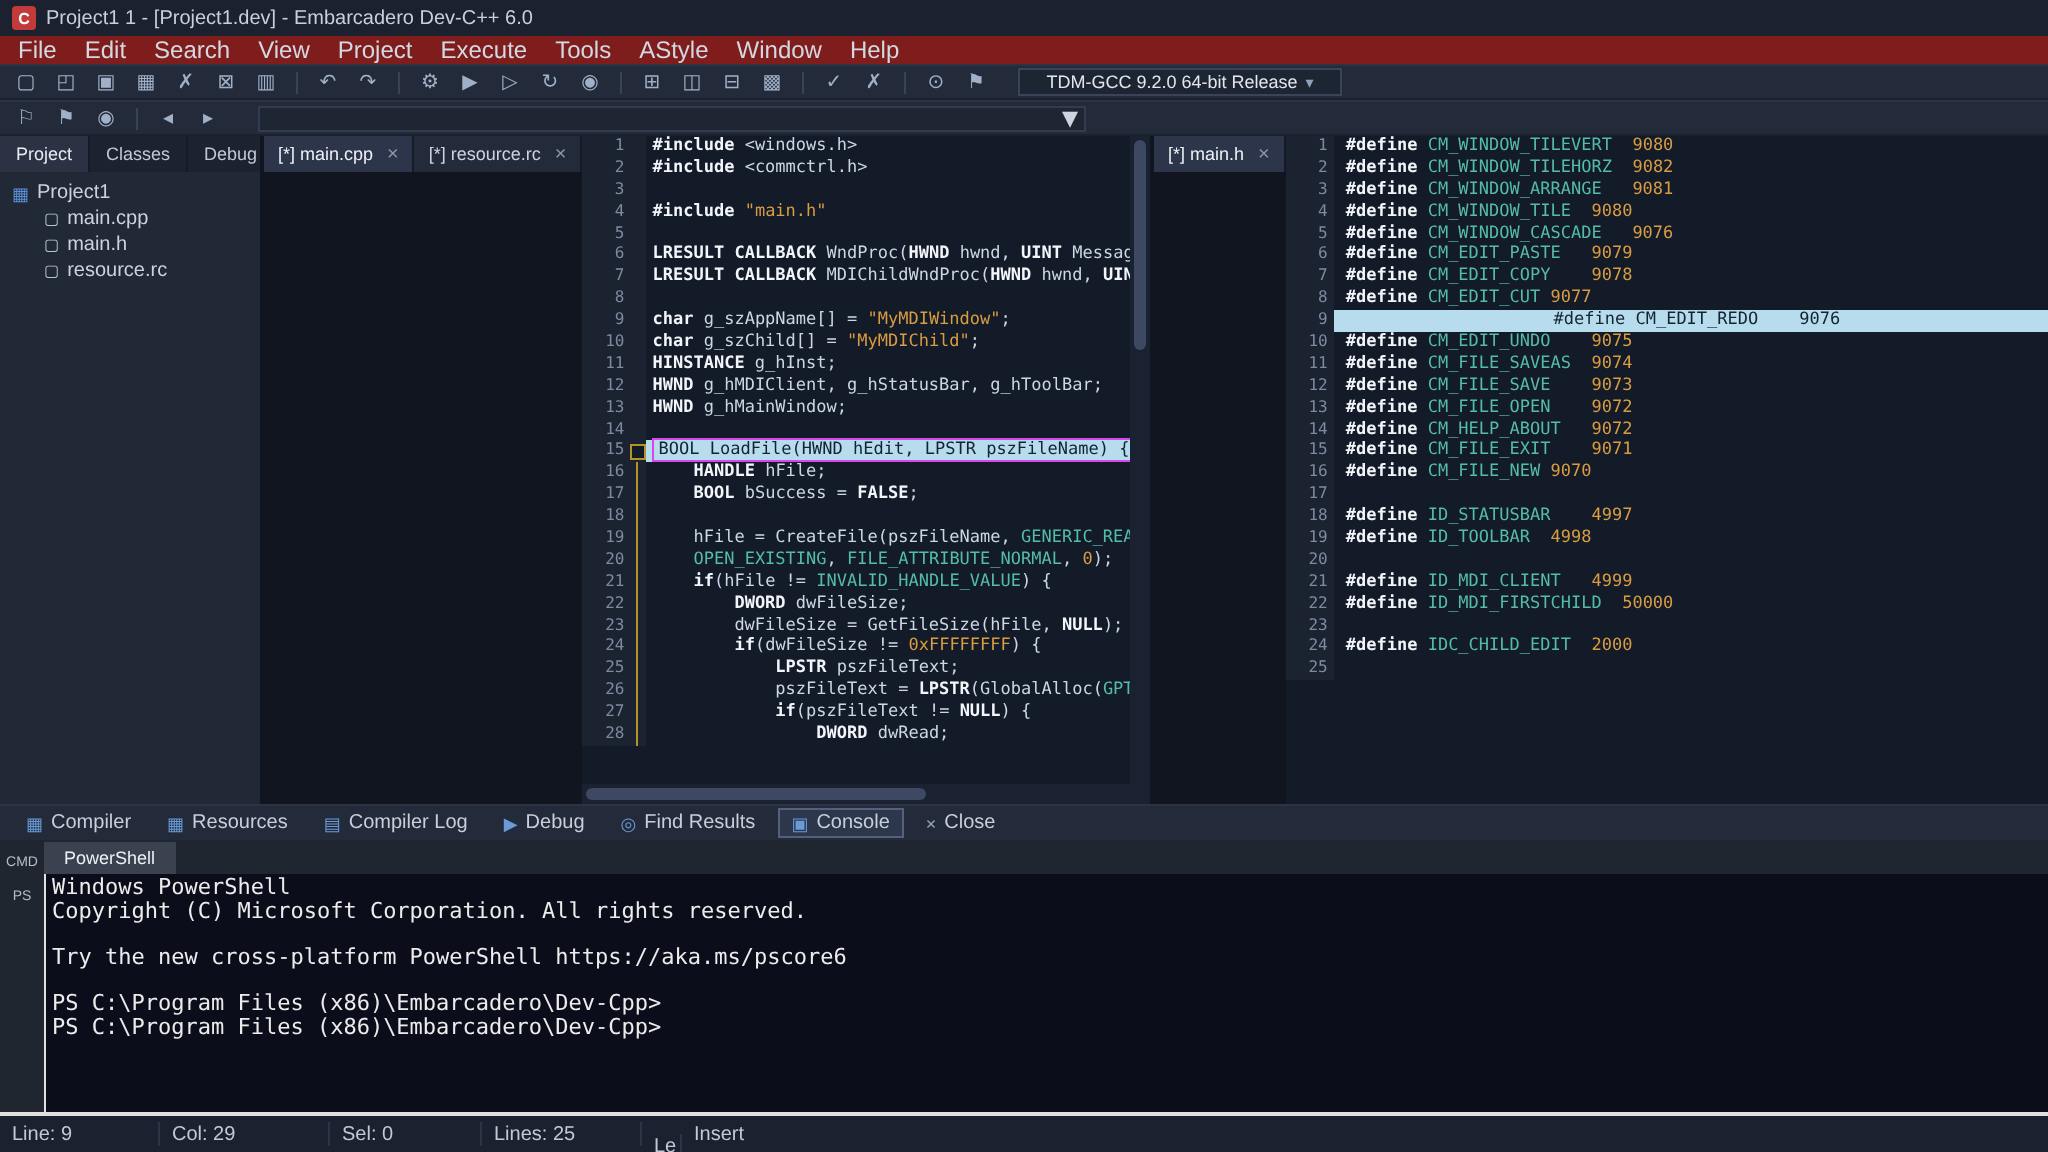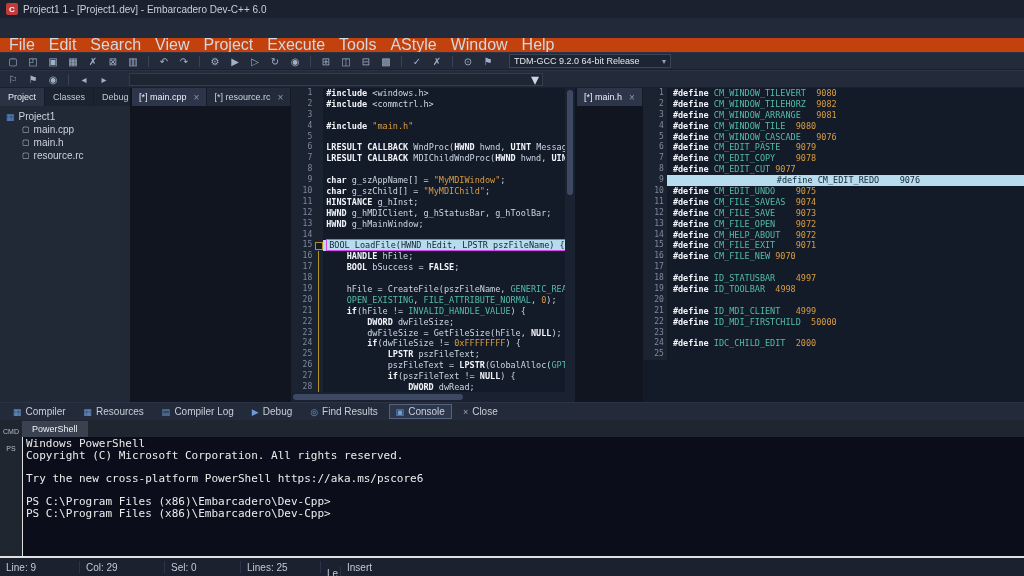--- a/index.html
+++ b/index.html
@@ -3,27 +3,27 @@
 <meta charset="utf-8">
 <style>
 *{box-sizing:border-box;margin:0;padding:0;}
 html,body{width:1024px;height:576px;overflow:hidden;}
 body{background:#10151f;font-family:"Liberation Sans",sans-serif;}
 .window{width:1024px;height:576px;display:flex;flex-direction:column;background:#222938;color:#cfd5e0;overflow:hidden;}
 
 .titlebar{height:18px;flex:0 0 18px;background:#1b212e;display:flex;align-items:center;gap:5px;padding:0 6px;font-size:10px;color:#c9cfdb;}
 .appicon{width:12px;height:12px;background:#c23b3b;color:#fff;font-size:8px;font-weight:bold;display:flex;align-items:center;justify-content:center;border-radius:2px;flex:0 0 12px;}
 
-.menubar{height:14px;flex:0 0 14px;background:#c2410c;display:flex;align-items:center;font-size:16px;padding-left:2px;margin-top:20px;}
+.menubar{height:14px;flex:0 0 14px;background:#7f1d1d;display:flex;align-items:center;font-size:12px;padding-left:2px;}
 .menu-item{padding:0 7px;color:#d3d8e2;white-space:nowrap;}
 
 .toolbar{height:18px;flex:0 0 18px;background:#232a39;border-top:1px solid #2b3344;border-bottom:1px solid #1a202c;display:flex;align-items:center;padding:0 4px;gap:2px;}
 .tbtn{width:18px;height:15px;display:flex;align-items:center;justify-content:center;font-size:10px;color:#9fb0c8;border-radius:2px;cursor:default;}
 .tbsep{width:1px;height:11px;background:#394356;margin:0 4px;flex:0 0 1px;}
-.combo{margin-left:10px;width:162px;height:14px;background:#1e2532;border:1px solid #3a4458;display:flex;align-items:center;justify-content:space-between;padding:0 4px;font-size:9px;color:#e2e7ef;white-space:nowrap;}
+.combo{margin-left:10px;width:162px;height:14px;background:#1e2532;border:1px solid #3a4458;display:flex;align-items:center;justify-content:center;padding:0 4px;font-size:9px;color:#e2e7ef;white-space:nowrap;}
 .combo .chev{color:#8fa0b8;font-size:8px;margin-left:4px;}
 .goto-combo{margin-left:14px;width:414px;height:13px;background:#1f2633;border:1px solid #323c4e;display:flex;align-items:center;justify-content:flex-end;padding:0 3px;}
 
 .main{flex:1;display:flex;min-height:0;background:#10151f;gap:2px;}
 .leftcol{width:130px;flex:0 0 130px;display:flex;flex-direction:column;background:#212836;}
 .paneltabs{height:18px;flex:0 0 18px;display:flex;background:#1c2330;font-size:9px;}
 .ptab{padding:0 8px;display:flex;align-items:center;color:#c2c9d6;border-right:1px solid #161c27;white-space:nowrap;}
 .ptab.active{background:#2a3244;color:#e8ecf2;}
 .tree{flex:1;padding:4px 0;font-size:10px;}
 .trow{display:flex;align-items:center;gap:4px;height:13px;padding-left:6px;color:#ccd3de;white-space:nowrap;}

